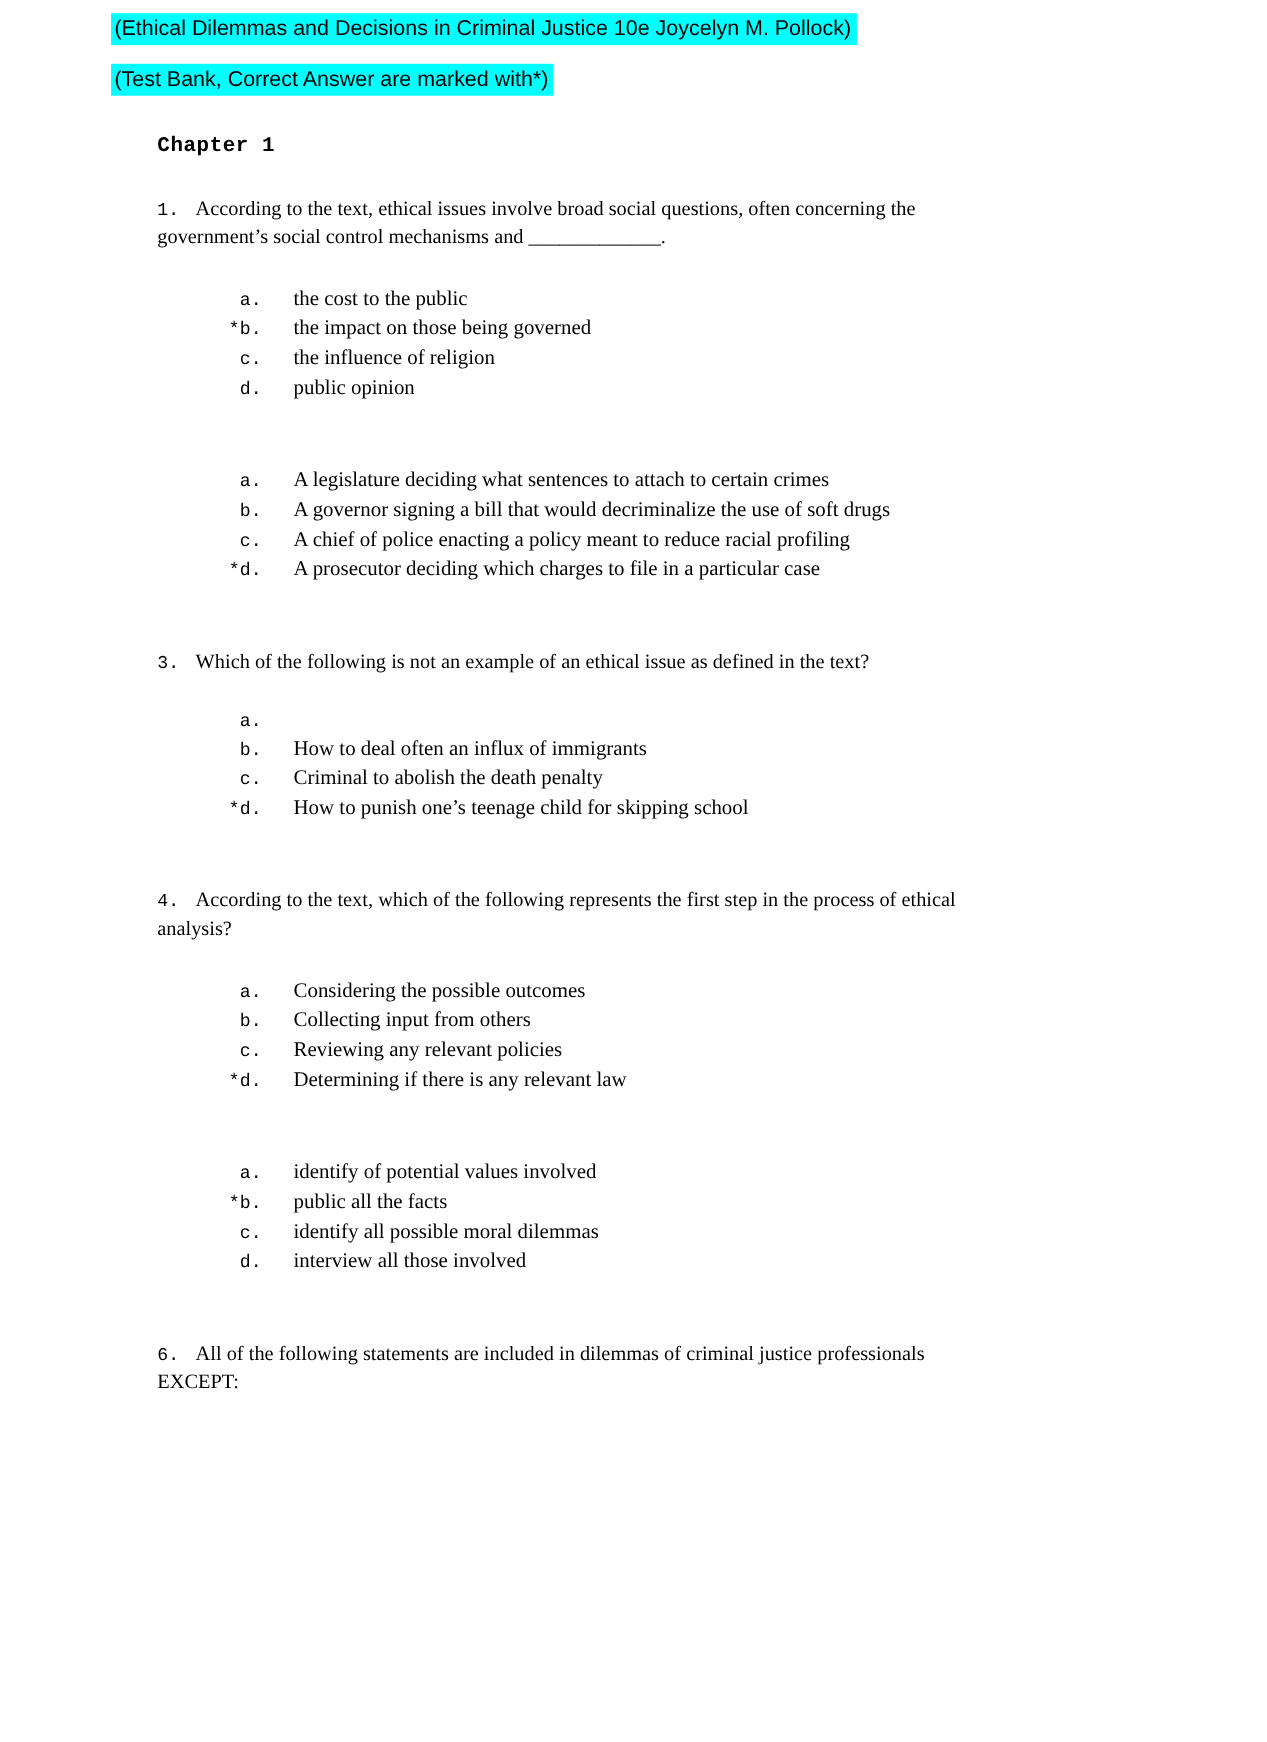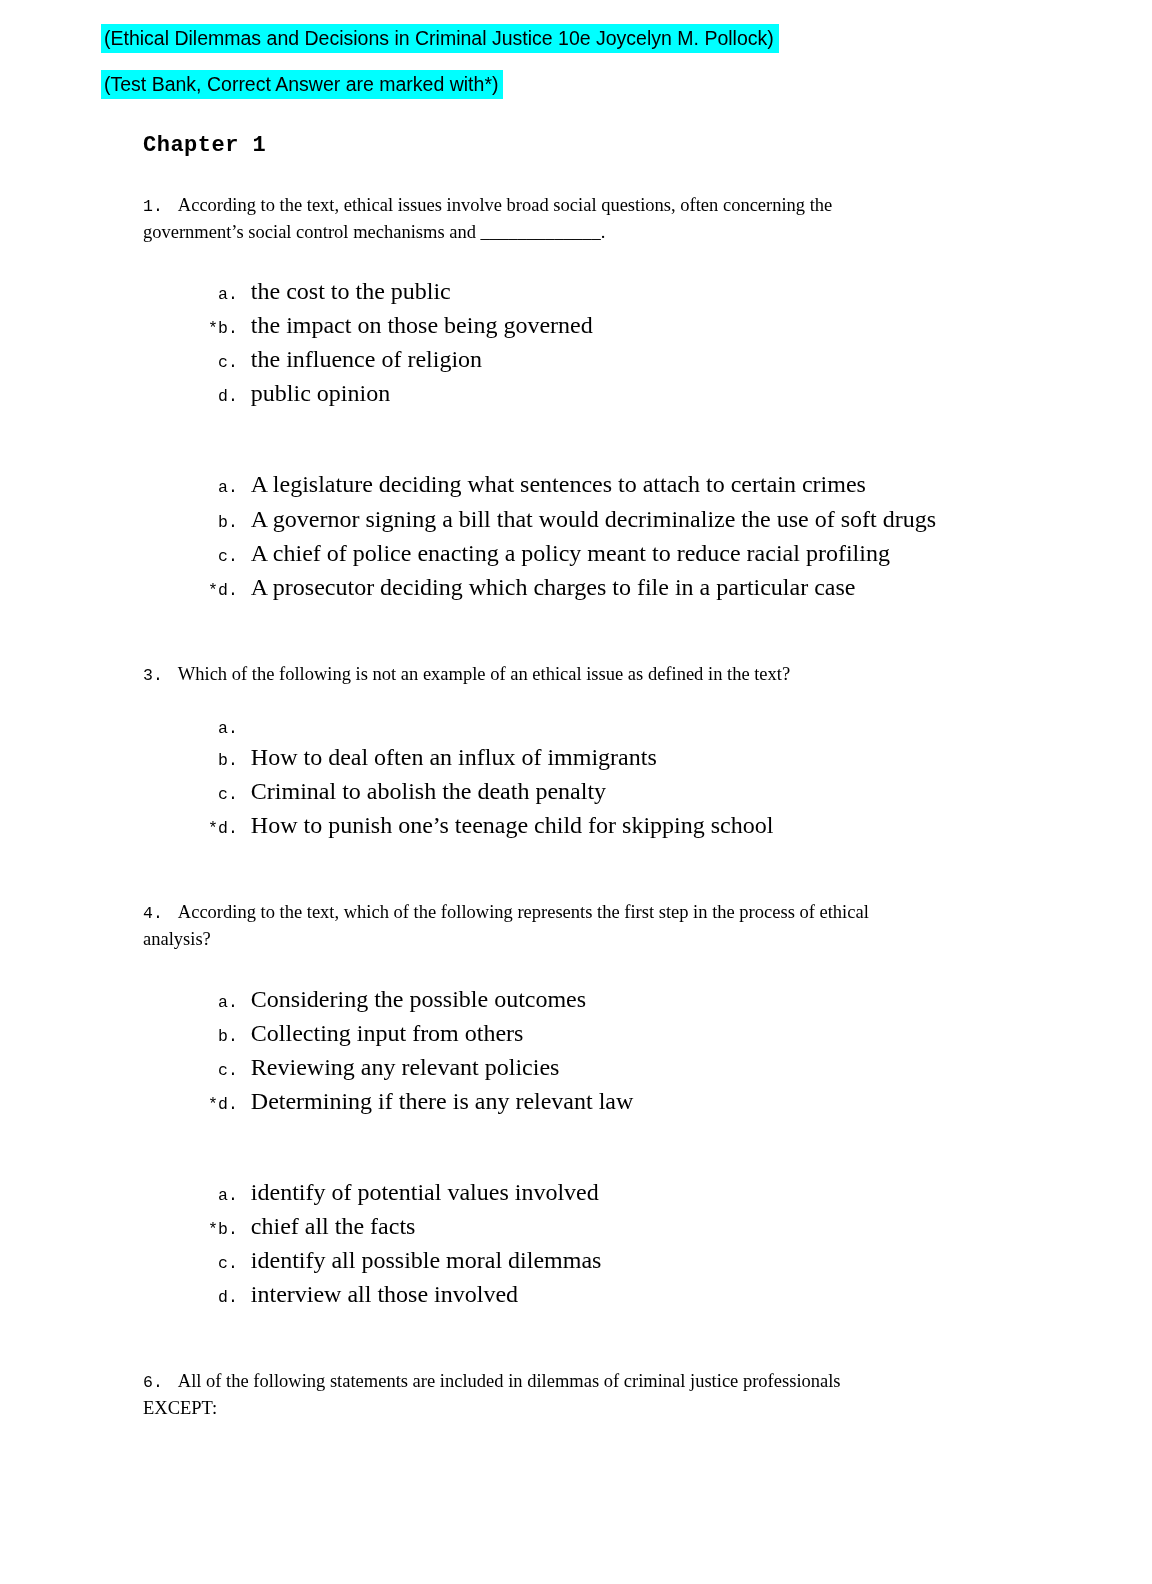--- a/index.html
+++ b/index.html
@@ -4,39 +4,39 @@
 <style>
   * { margin: 0; padding: 0; box-sizing: border-box; }
   html, body { background: #ffffff; }
   body {
     width: 1152px;
     min-height: 1584px;
     font-family: "Liberation Serif", serif;
     color: #000;
     position: relative;
   }
-  .page { padding-top: 26px; padding-bottom: 60px; }
+  .page { padding-top: 14px; padding-bottom: 60px; }
 
   .header-line {
     margin-left: 101px;
     margin-bottom: 22px;
     font-family: "Liberation Sans", sans-serif;
     font-size: 19.5px;
     line-height: 1.25;
   }
   .hl {
     background: #00ffff;
     padding: 3px 5px 4px 3px;
   }
 
   .chapter {
     margin: 36px 0 0 143px;
     font-family: "Liberation Mono", monospace;
     font-weight: bold;
-    font-size: 22px;
+    font-size: 19px;
     letter-spacing: 0.5px;
   }
 
   .question {
     margin-left: 143px;
     width: 868px;
     margin-top: 57px;
   }
   .question:first-child { margin-top: 34px; }
 
@@ -66,21 +66,22 @@
     display: inline-block;
     width: 10px;
     flex: 0 0 10px;
   }
   .opt-label {
     font-family: "Liberation Mono", monospace;
     font-size: 16.5px;
     margin-right: 13px;
   }
   .opt-text {
-    font-size: 24px;
+    font-size: 19px;
+    margin-left: 16px;
   }
 </style>
 </head>
 <body>
 
 <div class="page">
 
   <div class="header-line">
     <span class="hl" style="background: rgb(0, 255, 255);">(Ethical Dilemmas and Decisions in Criminal Justice 10e Joycelyn M. Pollock)</span>
   </div>
@@ -195,21 +196,21 @@
       <div class="question">
     <div class="options">
           <div class="option">
             <span class="opt-star"></span>
             <span class="opt-label">a.</span>
             <span class="opt-text">identify of potential values involved</span>
           </div>
           <div class="option">
             <span class="opt-star">*</span>
             <span class="opt-label">b.</span>
-            <span class="opt-text">chief all the facts</span>
+            <span class="opt-text">public all the facts</span>
           </div>
           <div class="option">
             <span class="opt-star"></span>
             <span class="opt-label">c.</span>
             <span class="opt-text">identify all possible moral dilemmas</span>
           </div>
           <div class="option">
             <span class="opt-star"></span>
             <span class="opt-label">d.</span>
             <span class="opt-text">interview all those involved</span>

